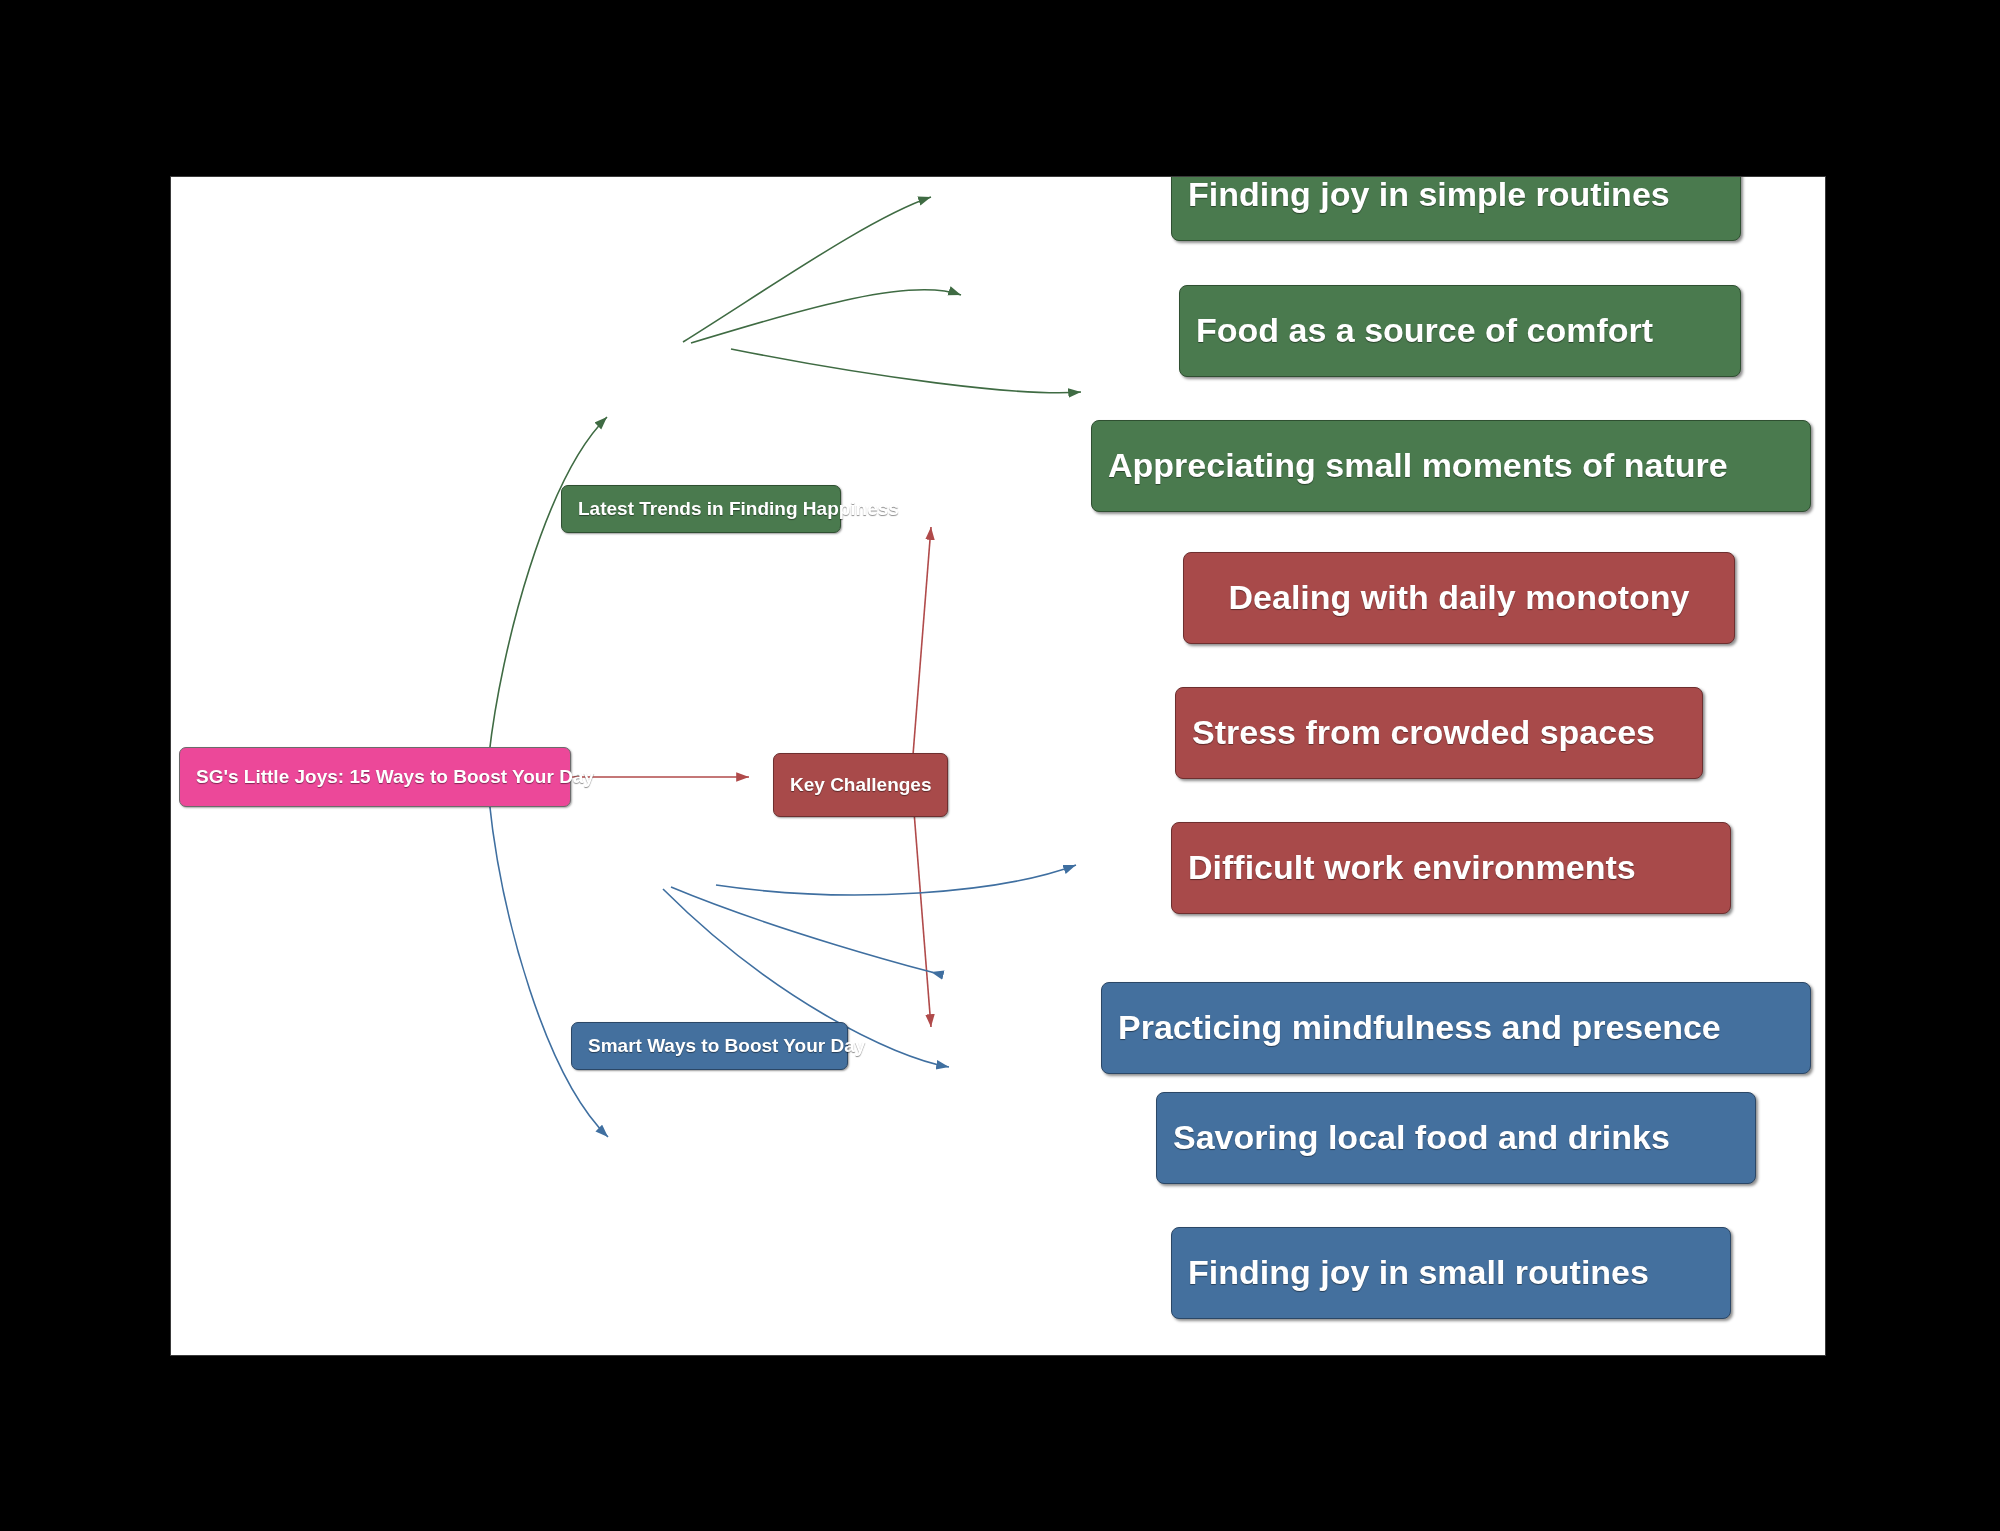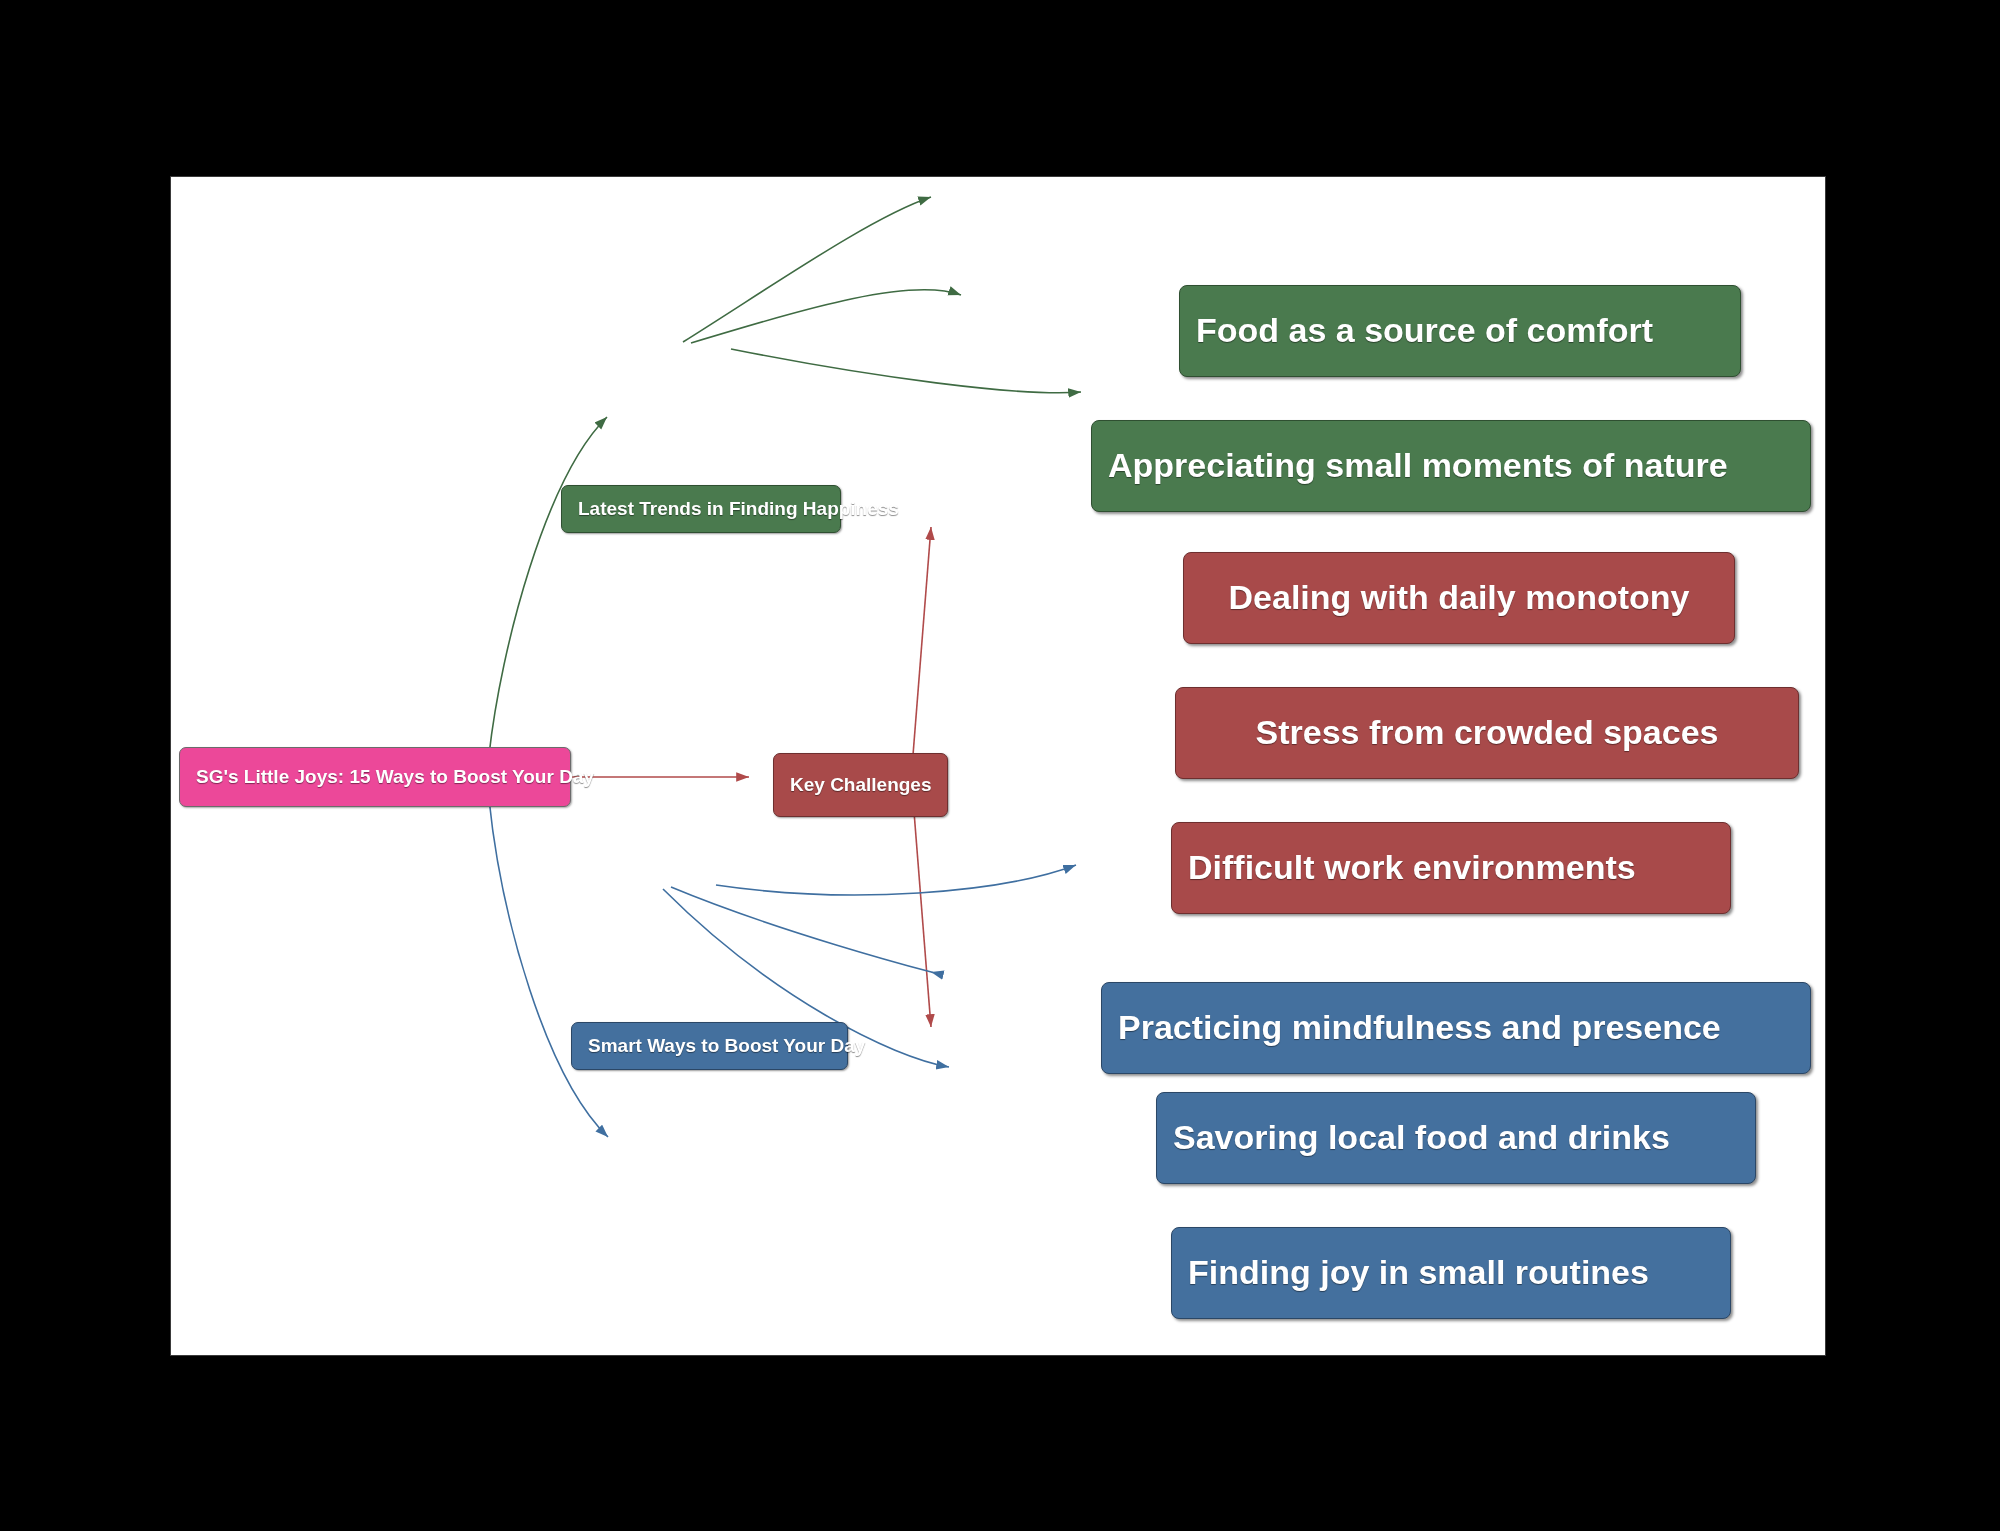--- a/index.html
+++ b/index.html
@@ -109,31 +109,34 @@
     </div>
 
     <div class="node branch c-red" style="left:578px; top:576px; width:175px; height:64px;margin-left:24px;">
       <span>Key Challenges</span>
     </div>
 
     <div class="node branch c-blue" style="left:400px; top:845px; width:277px; height:48px;">
       <span>Smart Ways to Boost Your Day</span>
     </div>
 
+    <div class="node leaf c-green" style="left:1000px; top:-28px; width:570px; height:92px;">
+      <span>Finding joy in simple routines</span>
+    </div>
     <div class="node leaf c-green" style="left:1008px; top:108px; width:562px; height:92px;">
       <span>Food as a source of comfort</span>
     </div>
     <div class="node leaf c-green" style="left:920px; top:243px; width:720px; height:92px;">
       <span>Appreciating small moments of nature</span>
     </div>
 
     <div class="node leaf c-red" style="left:1012px; top:375px; width:552px; height:92px;justify-content:center;">
       <span>Dealing with daily monotony</span>
     </div>
-    <div class="node leaf c-red" style="left:1004px; top:510px; width:624px; height:92px;justify-content:center;">
+    <div class="node leaf c-red" style="left:1004px; top:510px; width:528px; height:92px;">
       <span>Stress from crowded spaces</span>
     </div>
     <div class="node leaf c-red" style="left:1000px; top:645px; width:560px; height:92px;">
       <span>Difficult work environments</span>
     </div>
 
     <div class="node leaf c-blue" style="left:930px; top:780px; width:710px; height:92px;margin-top:25px;">
       <span>Practicing mindfulness and presence</span>
     </div>
     <div class="node leaf c-blue" style="left:985px; top:915px; width:600px; height:92px;">

